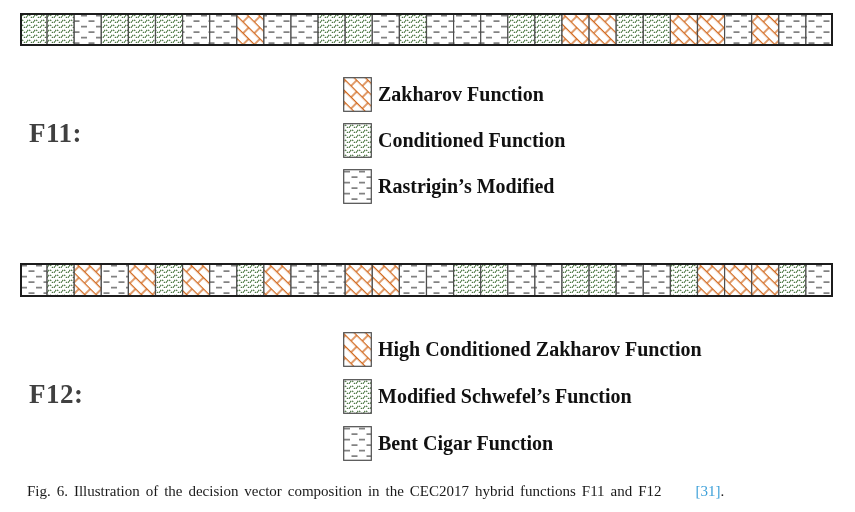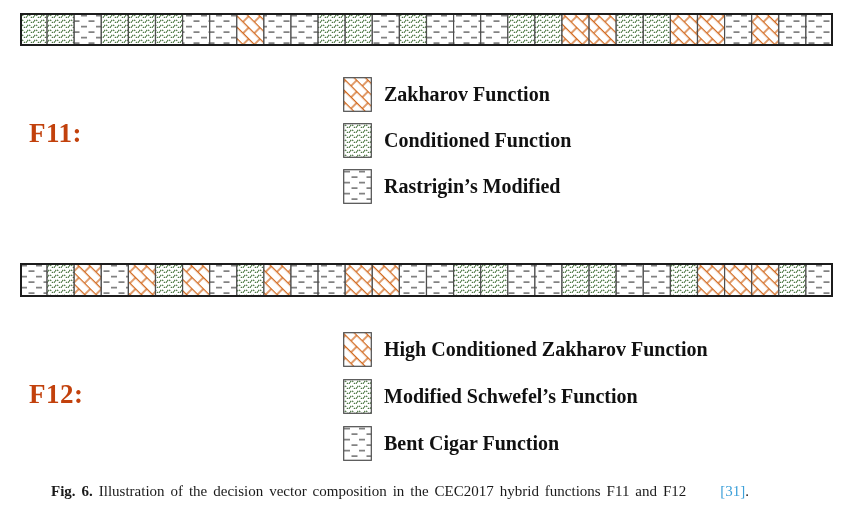--- a/index.html
+++ b/index.html
@@ -13,52 +13,52 @@
   }
   .defs-svg { position: absolute; width: 0; height: 0; }
   .bar { position: absolute; left: 20px; display: block; }
   #bar-f11 { top: 13px; }
   #bar-f12 { top: 263px; }
   .flabel {
     position: absolute;
     left: 29px;
     font-size: 27px;
     font-weight: bold;
-    color: #c2410c;
+    color: #404040;
     letter-spacing: 0.5px;
   }
   #label-f11 { top: 118px; }
   #label-f12 { top: 379px; }
   .legend {
     position: absolute;
     left: 343px;
     display: flex;
     flex-direction: column;
   }
   #legend-f11 { top: 77px; gap: 11px; }
   #legend-f12 { top: 332px; gap: 12px; }
-  .lrow { display: flex; align-items: center; gap: 12px; height: 35px; }
+  .lrow { display: flex; align-items: center; gap: 6px; height: 35px; }
   .swatch { width: 29px; height: 35px; flex: 0 0 auto; display: block; }
   .llabel {
     font-size: 20px;
     font-weight: bold;
     color: #111111;
     white-space: nowrap;
   }
   .caption {
     position: absolute;
     left: 27px;
     top: 483px;
     width: 812px;
     font-size: 15px;
     color: #1a1a1a;
     word-spacing: 2.2px;
     white-space: nowrap;
   }
-  .cap-bold { font-weight: bold; margin-left: 24px; }
+  .cap-bold { font-weight: normal; }
   .cite { text-decoration: none; cursor: pointer; }
 </style>
 </head>
 <body>
 
 <div class="page">
 
   <svg class="defs-svg" aria-hidden="true">
     <defs>
       <pattern id="pat-brick" patternUnits="userSpaceOnUse" width="16" height="16" patternTransform="rotate(45)">

